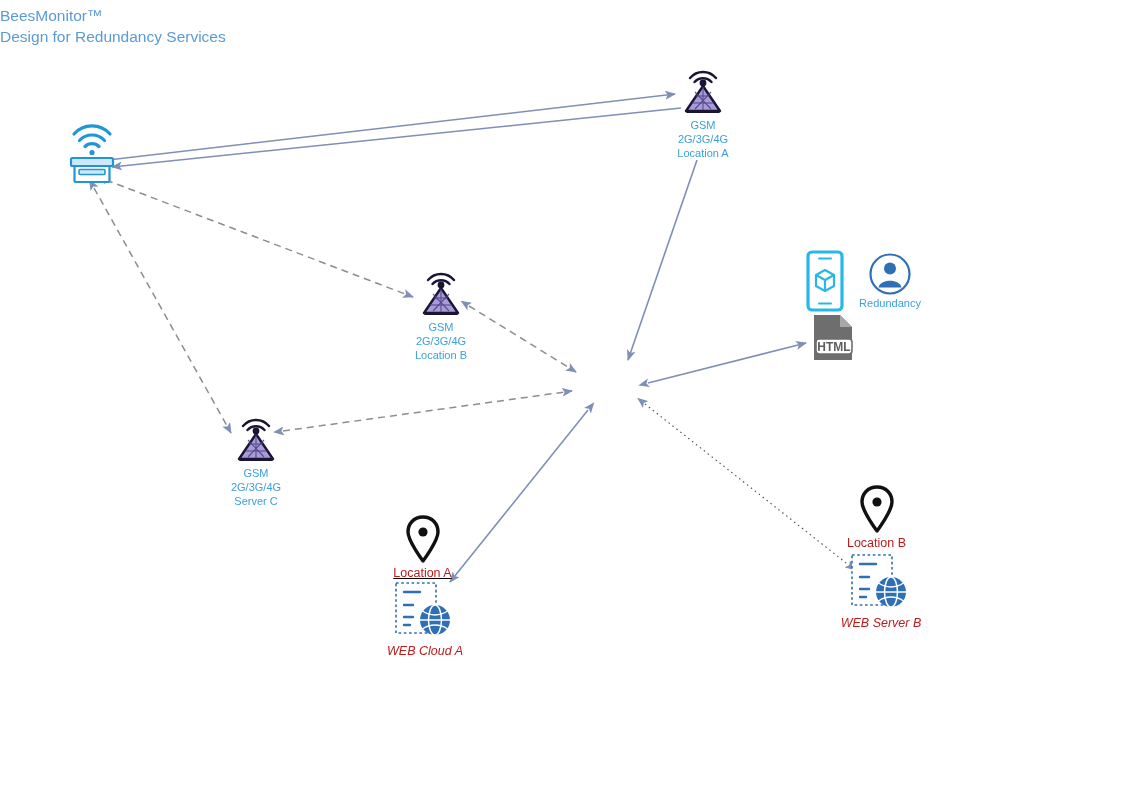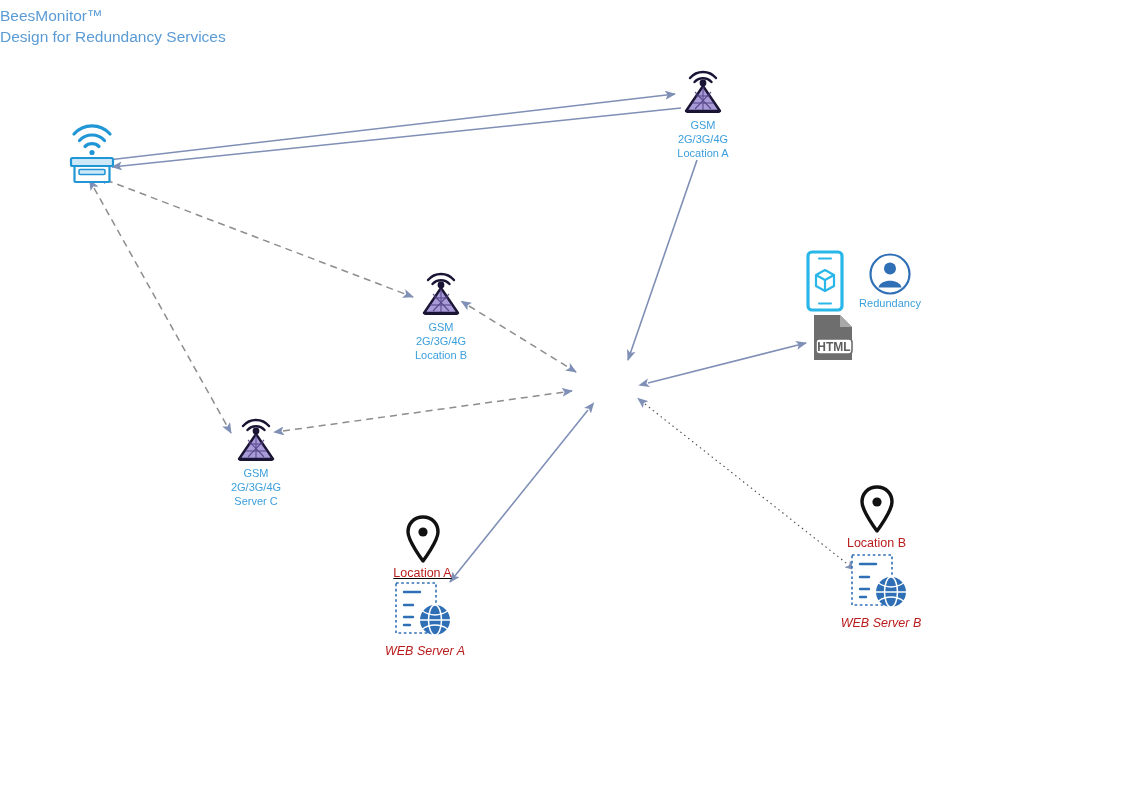--- a/index.html
+++ b/index.html
@@ -256,21 +256,21 @@
       <g>
         <circle cx="42" cy="40" r="15" fill="#2f6fb5"></circle>
         <g fill="none" stroke="#ffffff" stroke-width="1.5">
           <ellipse cx="42" cy="40" rx="6.5" ry="15"></ellipse>
           <line x1="27" y1="40" x2="57" y2="40"></line>
           <path d="M29.5,31 A22,22 0 0,0 54.5,31"></path>
           <path d="M29.5,49 A22,22 0 0,1 54.5,49"></path>
         </g>
       </g>
     </svg>
-    <div class="node-label dark lbl-srv">WEB Server A</div>
+    <div class="node-label dark lbl-srv">WEB Cloud A</div>
   </div>
 
   <div class="node" id="node-location-b">
     <svg class="icon-wrap" width="36" height="50" viewBox="0 0 36 50">
       <path d="M18,2 C27.4,2 33,9 33,17 C33,26 18,46 18,46 C18,46 3,26 3,17 C3,9 8.6,2 18,2 Z" fill="#ffffff" stroke="#111111" stroke-width="3.4" stroke-linejoin="round"></path>
       <circle cx="18" cy="17" r="4.6" fill="#111111"></circle>
     </svg>
     <div class="node-label dark lbl-loc">Location B</div>
   </div>
 

